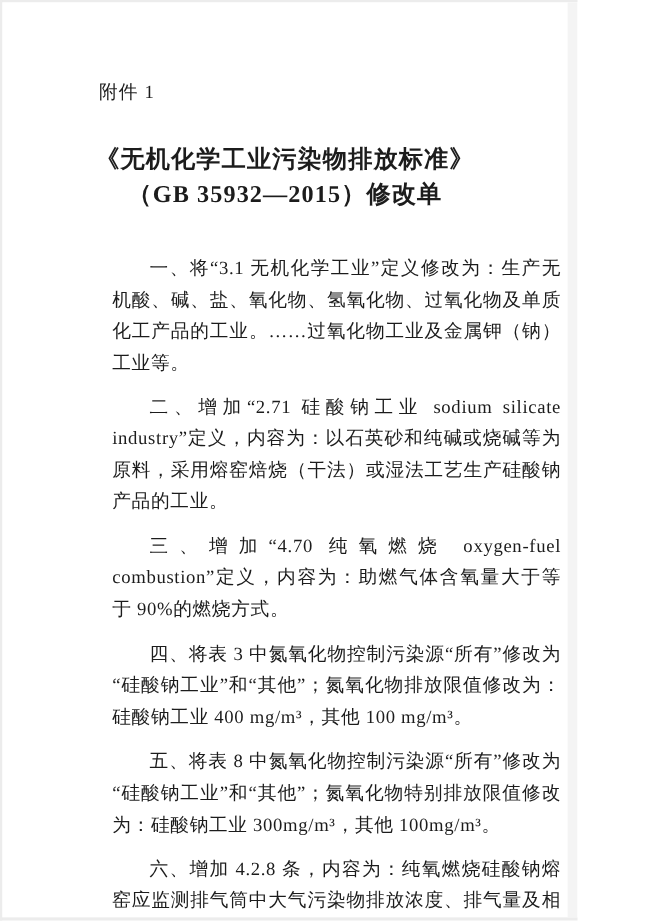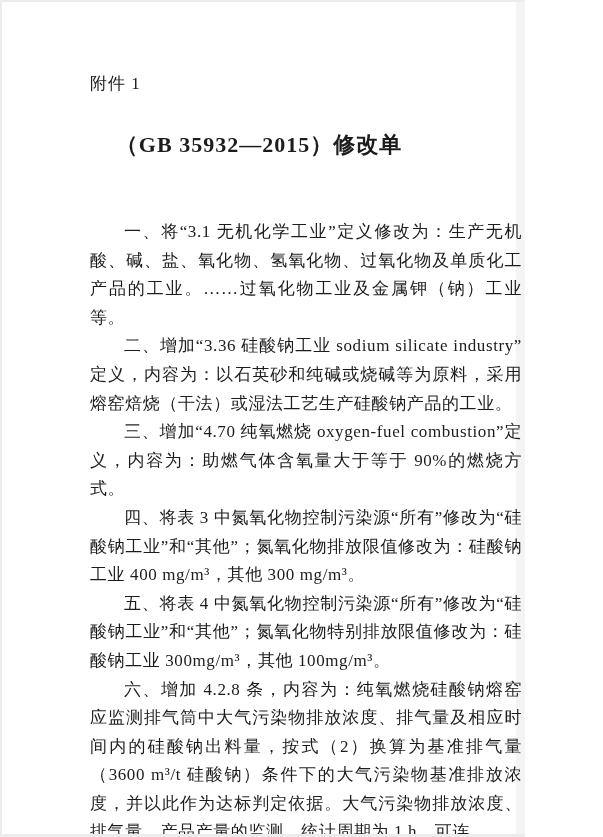--- a/index.html
+++ b/index.html
@@ -52,38 +52,39 @@
     top: 216px;
     left: 88px;
     width: 432px;
     font-size: 17px;
     line-height: 28.6px;
     letter-spacing: 0.6px;
     text-align: justify;
     text-justify: inter-character;
   }
   .doc-body p {
-    margin: 0;
+    margin: 12px;
     text-indent: 2em;
     font-family: Liberation Serif, serif;
   }
 </style>
 </head>
 <body>
 
 <div class="page">
   <div class="scan-edge-right"></div>
 
   <div class="attachment-label">附件 1</div>
 
   <div class="doc-title">
+    <div>《无机化学工业污染物排放标准》</div>
     <div>（GB 35932—2015）修改单</div>
   </div>
 
   <div class="doc-body">
     <p>一、将“3.1 无机化学工业”定义修改为：生产无机酸、碱、盐、氧化物、氢氧化物、过氧化物及单质化工产品的工业。……过氧化物工业及金属钾（钠）工业等。</p>
-    <p>二、增加“3.36 硅酸钠工业 sodium silicate industry”定义，内容为：以石英砂和纯碱或烧碱等为原料，采用熔窑焙烧（干法）或湿法工艺生产硅酸钠产品的工业。</p>
+    <p>二、增加“2.71 硅酸钠工业 sodium silicate industry”定义，内容为：以石英砂和纯碱或烧碱等为原料，采用熔窑焙烧（干法）或湿法工艺生产硅酸钠产品的工业。</p>
     <p>三、增加“4.70 纯氧燃烧 oxygen-fuel combustion”定义，内容为：助燃气体含氧量大于等于 90%的燃烧方式。</p>
-    <p>四、将表 3 中氮氧化物控制污染源“所有”修改为“硅酸钠工业”和“其他”；氮氧化物排放限值修改为：硅酸钠工业 400 mg/m³，其他 300 mg/m³。</p>
-    <p>五、将表 4 中氮氧化物控制污染源“所有”修改为“硅酸钠工业”和“其他”；氮氧化物特别排放限值修改为：硅酸钠工业 300mg/m³，其他 100mg/m³。</p>
+    <p>四、将表 3 中氮氧化物控制污染源“所有”修改为“硅酸钠工业”和“其他”；氮氧化物排放限值修改为：硅酸钠工业 400 mg/m³，其他 100 mg/m³。</p>
+    <p>五、将表 8 中氮氧化物控制污染源“所有”修改为“硅酸钠工业”和“其他”；氮氧化物特别排放限值修改为：硅酸钠工业 300mg/m³，其他 100mg/m³。</p>
     <p>六、增加 4.2.8 条，内容为：纯氧燃烧硅酸钠熔窑应监测排气筒中大气污染物排放浓度、排气量及相应时间内的硅酸钠出料量，按式（2）换算为基准排气量（3600 m³/t 硅酸钠）条件下的大气污染物基准排放浓度，并以此作为达标判定依据。大气污染物排放浓度、排气量、产品产量的监测、统计周期为 1 h，可连</p>
   </div>
 </div>
 
 </body></html>

